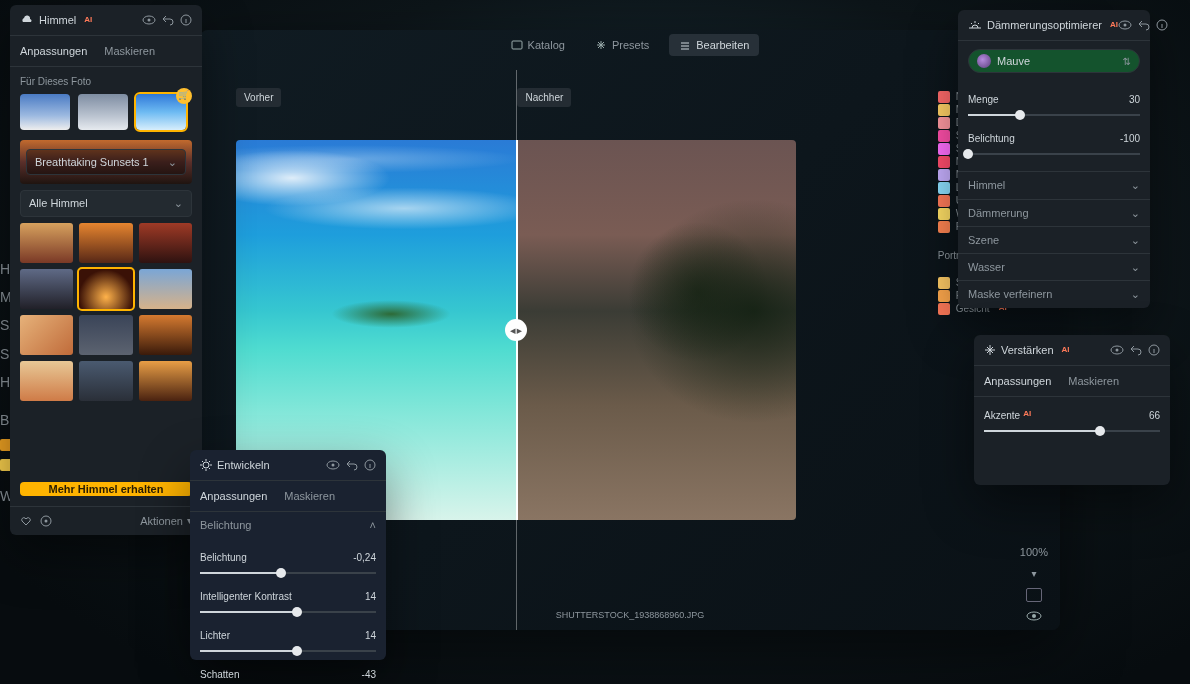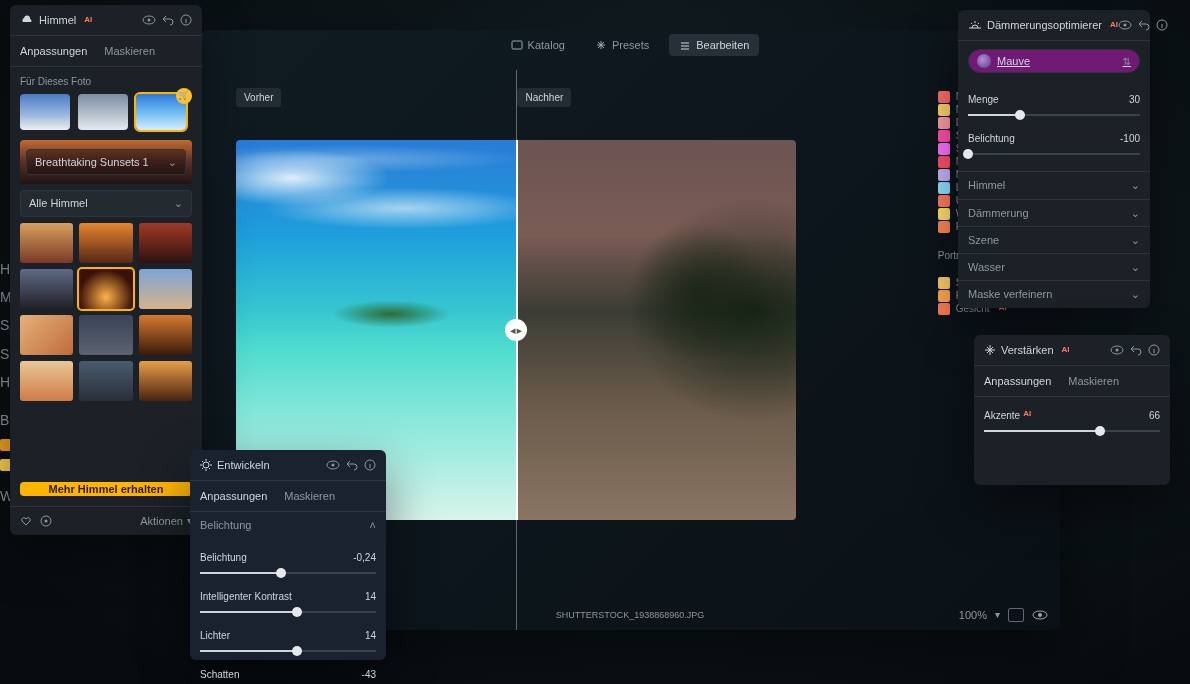--- a/index.html
+++ b/index.html
@@ -77,21 +77,21 @@
   .island{position:absolute;top:42%;left:34%;width:120px;height:28px;
     background:radial-gradient(ellipse at center, #2d6a37, transparent 70%);border-radius:50%;}
   .ba-divider{position:absolute;left:50%;top:0;width:2px;height:100%;background:#fff;}
   .ba-handle{position:absolute;left:calc(50% - 11px);top:calc(50% - 11px);
     width:22px;height:22px;background:#fff;border-radius:50%;
     display:flex;align-items:center;justify-content:center;gap:1px;color:#555;}
   .vd{position:absolute;left:calc(36px + 280px);top:40px;width:1px;height:564px;background:rgba(255,255,255,.35);}
   .ba-labels{position:absolute;left:36px;top:58px;display:flex;gap:8px;}
   .ba-lab{background:#242c33;border-radius:3px;padding:3px 8px;font-size:10px;}
   .filename{position:absolute;bottom:8px;left:0;right:0;text-align:center;font-size:9px;color:var(--text-dim);}
-  .zoom{position:absolute;right:12px;bottom:8px;display:flex;align-items:center;gap:8px;color:var(--text-dim);}
+  .zoom{position:absolute;right:12px;bottom:8px;display:flex;align-items:center;gap:8px;color:var(--text-dim);flex-direction:column;}
   .zoom .zico{width:14px;height:12px;border:1px solid #667;border-radius:2px;}
   .add-panel{position:absolute;right:10px;top:42px;width:14px;height:14px;color:#aeb6bc;display:flex;align-items:center;justify-content:center;font-size:14px;}
 
   
   .sky-panel{
     position:absolute;left:10px;top:5px;width:192px;height:530px;
     background:var(--panel);border-radius:var(--radius);
     box-shadow:0 20px 50px rgba(0,0,0,.45);
     display:flex;flex-direction:column;
   }
@@ -164,21 +164,21 @@
   .sky-footer{height:28px;border-top:1px solid var(--border);display:flex;
     align-items:center;justify-content:space-between;padding:0 10px;color:var(--text-dim);}
 
   
   .twi-panel{
     position:absolute;right:40px;top:10px;width:192px;
     background:var(--panel);border-radius:var(--radius);
     box-shadow:0 20px 50px rgba(0,0,0,.45);
   }
   .preset-chip{margin:8px 10px;display:flex;align-items:center;justify-content:space-between;
-    padding:4px 8px;border:1px solid var(--border);border-radius:14px;background:#701a75;text-decoration:underline;}
+    padding:4px 8px;border:1px solid var(--border);border-radius:14px;background:#14532d;}
   .preset-left{display:flex;align-items:center;gap:6px;}
   .preset-left .sw{width:14px;height:14px;border-radius:50%;
     background:radial-gradient(circle at 40% 40%,#b48bdc,#5a3e7a);}
   .twi-acc{padding:6px 10px;display:flex;justify-content:space-between;color:var(--text-dim);border-top:1px solid var(--border);}
 
   
   .ver-panel{
     position:absolute;right:20px;top:335px;width:196px;height:150px;
     background:var(--panel);border-radius:var(--radius);
     box-shadow:0 20px 50px rgba(0,0,0,.45);

